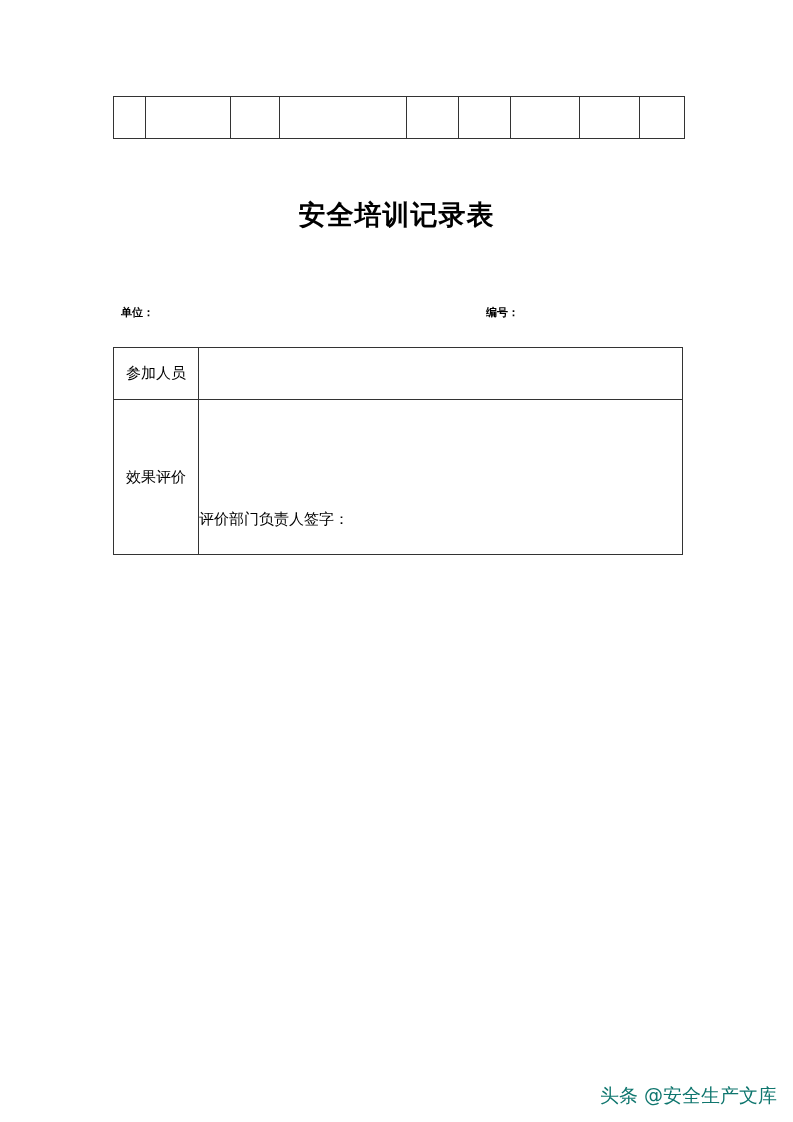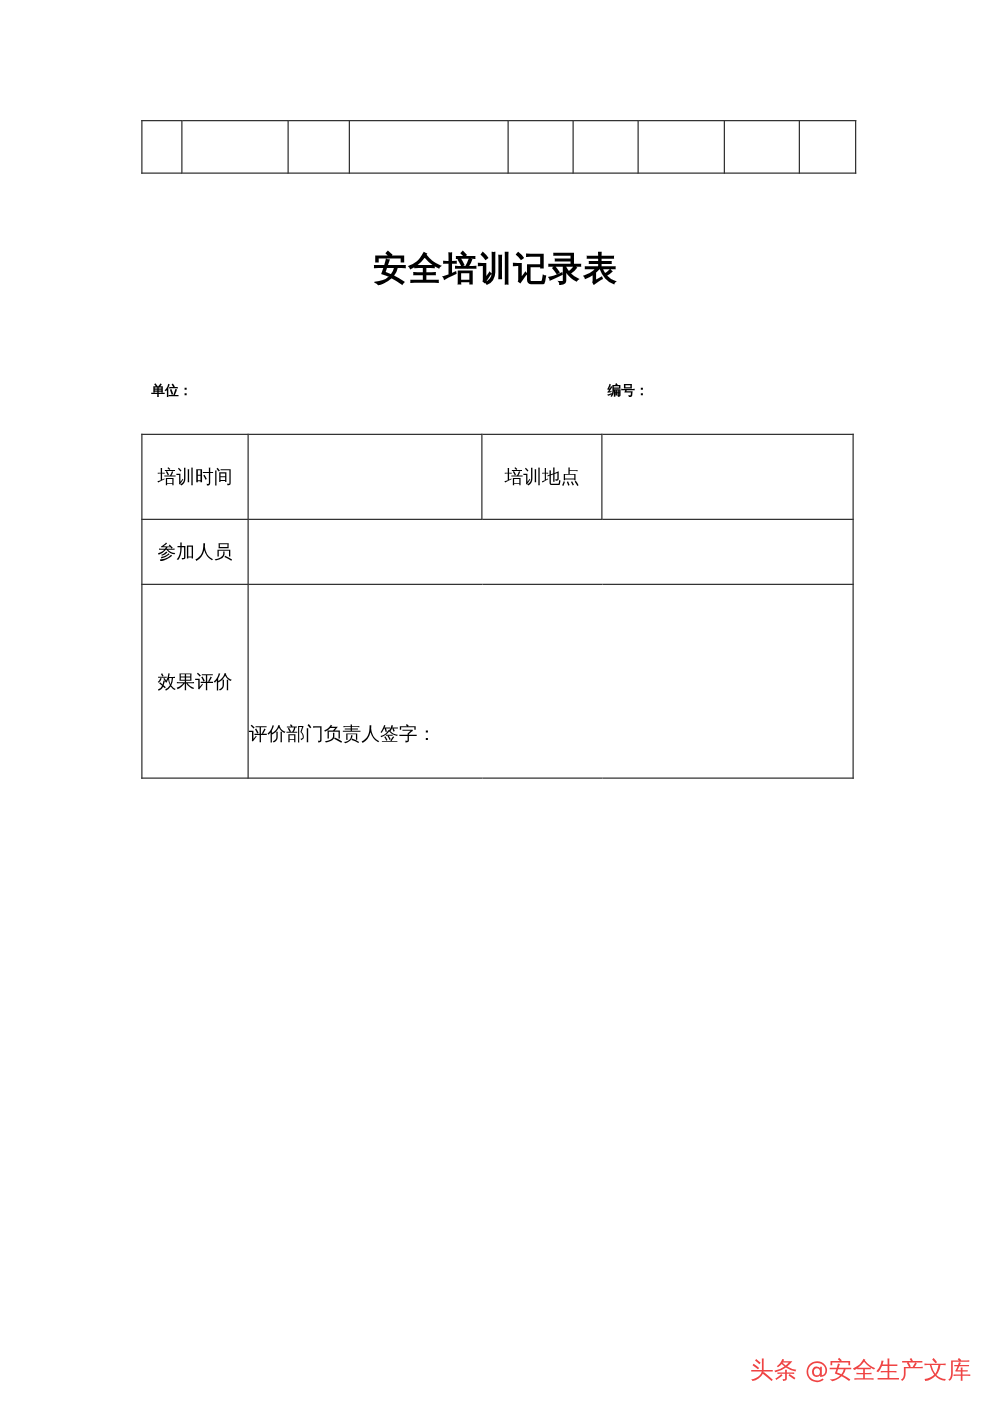--- a/index.html
+++ b/index.html
@@ -27,21 +27,21 @@
   .main-table td {
     border: 1.5px solid #333; padding: 0; font-size: 15px; text-align: center;
     vertical-align: middle;
   }
   .label-cell { font-size: 15px; }
   .eval-cell { position: relative; }
   .sign-label {
     position: absolute; left: 0; right: 12px; top: 110px; text-align: left; font-size: 15px;
   }
   .watermark {
-    position: absolute; right: 16px; top: 1083px; font-size: 19px; color: #ef4444;
+    position: absolute; right: 16px; top: 1083px; font-size: 19px; color: #0f766e;
   }
 </style>
 </head>
 <body>
 
 <table class="top-table">
   <tbody>
       <tr style="height:42px">
     <td style="width:31px"></td>
     <td style="width:84px"></td>
@@ -62,26 +62,20 @@
 <div class="meta meta-no">编号：</div>
 
 <table class="main-table">
   <colgroup>
     <col style="width:85px">
     <col style="width:187px">
     <col style="width:96px">
     <col style="width:201px">
   </colgroup>
   <tbody>
-      <tr style="height:68px">
-    <td class="label-cell">培训时间</td>
-    <td></td>
-    <td class="label-cell">培训地点</td>
-    <td></td>
-  </tr>
   <tr style="height:52px">
     <td class="label-cell">参加人员</td>
     <td colspan="3"></td>
   </tr>
   <tr style="height:155px">
     <td class="label-cell">效果评价</td>
     <td colspan="3" class="eval-cell">
       <div class="sign-label">评价部门负责人签字：</div>
     </td>
   </tr>

